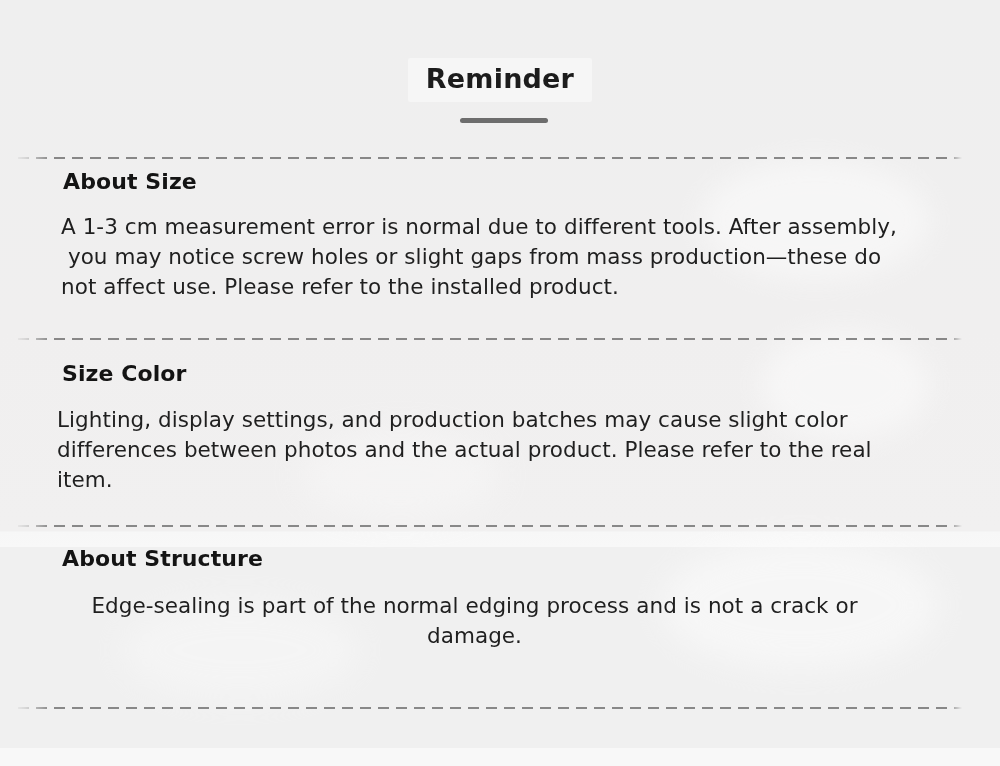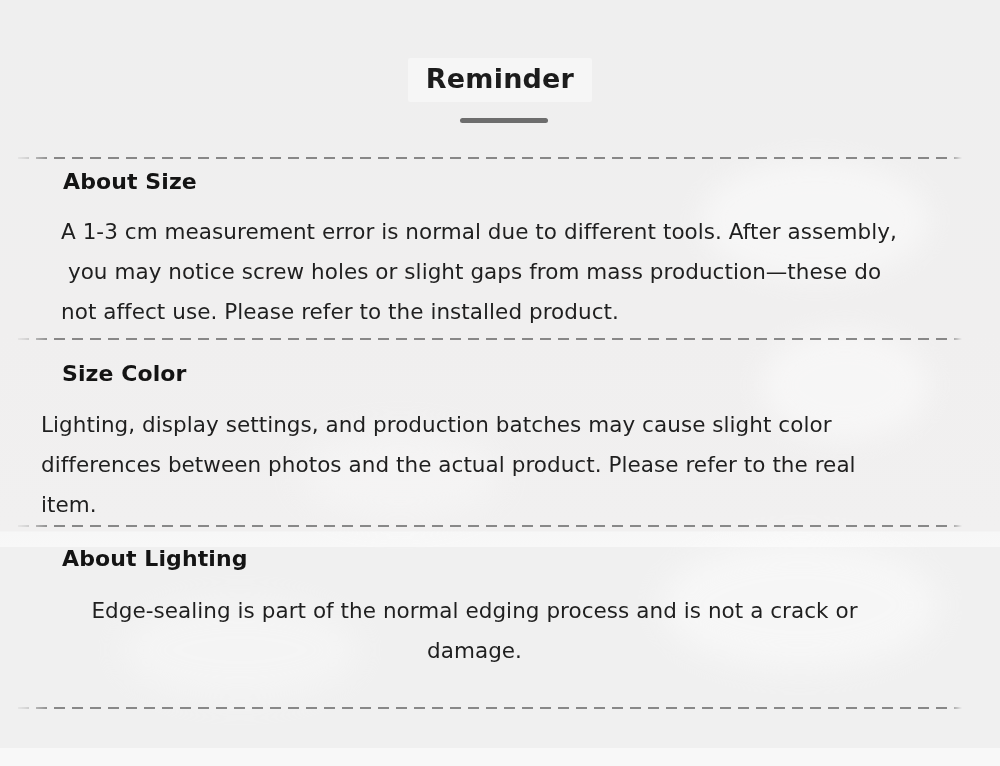--- a/index.html
+++ b/index.html
@@ -107,26 +107,26 @@
   .s2 .section-heading { margin-left: 62px; }
   .s3 .section-heading { margin-left: 62px; }
 
   .section-body {
     margin: 14px 0 0 0;
     padding: 0 46px 0 60px;
     font-family: "DejaVu Sans", sans-serif;
     font-size: 21.5px;
     font-weight: normal;
     color: #1f1f1f;
-    line-height: 40px;
+    line-height: 30px;
     letter-spacing: 0.05px;
     white-space: pre-wrap;
   }
   .s1 .section-body { padding-left: 61px; padding-right: 44px; margin-top: 16px; }
-  .s2 .section-body { padding-left: 41px; padding-right: 60px; margin-top: 17px; }
+  .s2 .section-body { padding-left: 57px; padding-right: 60px; margin-top: 17px; }
   .s3 .section-body { padding-left: 59px; padding-right: 110px; margin-top: 18px; text-align: center; }
 
   .footer-strip {
     position: absolute;
     left: 0;
     top: 748px;
     width: 1000px;
     height: 18px;
     background: #f8f8f8;
   }
@@ -163,21 +163,21 @@
   <div class="section s2">
     <h2 class="section-heading">Size Color</h2>
     <p class="section-body">Lighting, display settings, and production batches may cause slight color
 differences between photos and the actual product. Please refer to the real
 item.</p>
   </div>
 
   <div class="divider d3"></div>
 
   <div class="section s3">
-    <h2 class="section-heading">About Lighting</h2>
+    <h2 class="section-heading">About Structure</h2>
     <p class="section-body">Edge-sealing is part of the normal edging process and is not a crack or
 damage.</p>
   </div>
 
   <div class="divider d4"></div>
 
   <div class="footer-strip"></div>
 
 </div>
 

